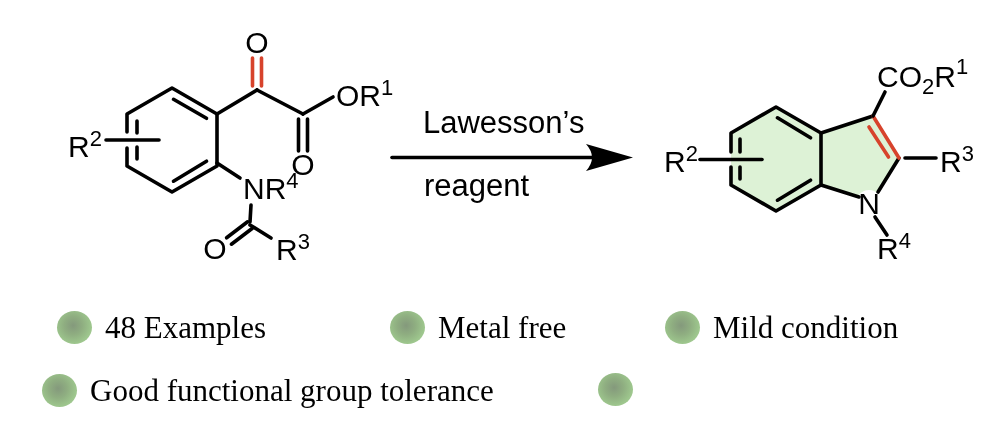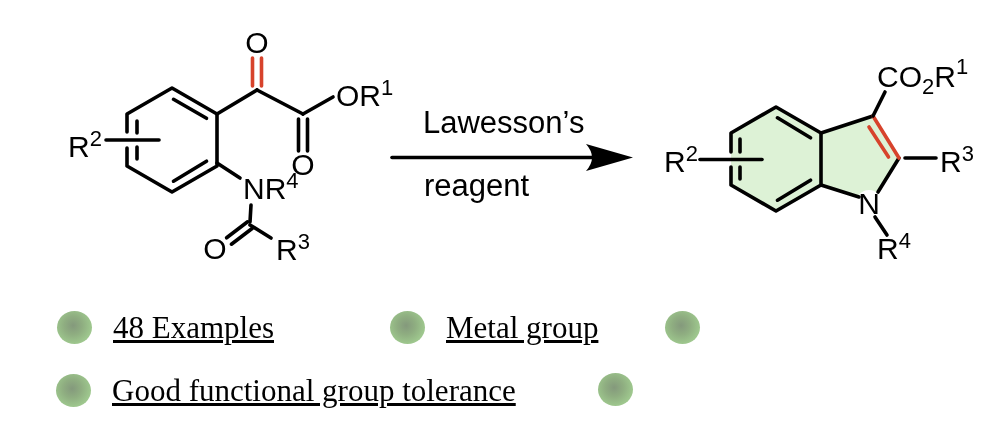--- a/index.html
+++ b/index.html
@@ -23,29 +23,29 @@
     position:absolute;
     display:flex;align-items:center;
     height:34px;
   }
   .sphere{
     width:35px;height:33px;border-radius:50%;
     background:radial-gradient(circle at 46% 44%, #84997c 0%, #8fae81 35%, #9cc48c 65%, #aad399 90%, #b4d9a5 100%);
     flex:0 0 auto;
   }
   .bullet-label{
-    margin-left:21px;
+    margin-left:13px;
     font-family:"Liberation Serif", serif;
     font-size:31px;color:#000;
-    white-space:nowrap;line-height:1;text-decoration:underline;
+    white-space:nowrap;line-height:1;
   }
   .b1{left:57px;top:310px;}
   .b2{left:390px;top:310px;}
   .b3{left:665px;top:310px;}
-  .b4{left:56px;top:373px;}
+  .b4{left:42px;top:373px;}
   .b5{left:598px;top:372px;}
 </style>
 </head>
 <body>
 
 <div class="canvas">
 
   <svg width="1008" height="426" viewBox="0 0 1008 426">
 
     <g>
@@ -119,24 +119,25 @@
       <text class="chem" x="877" y="259"><tspan>R</tspan><tspan class="small" dy="-11">4</tspan></text>
     </g>
   </svg>
 
   <div class="bullet-item b1">
     <span class="sphere"></span>
     <span class="bullet-label">48 Examples</span>
   </div>
   <div class="bullet-item b2">
     <span class="sphere"></span>
-    <span class="bullet-label">Metal group</span>
+    <span class="bullet-label">Metal free</span>
   </div>
   <div class="bullet-item b3">
     <span class="sphere"></span>
+    <span class="bullet-label">Mild condition</span>
   </div>
   <div class="bullet-item b4">
     <span class="sphere"></span>
     <span class="bullet-label">Good functional group tolerance</span>
   </div>
   <div class="bullet-item b5">
     <span class="sphere"></span>
   </div>
 
 </div>

